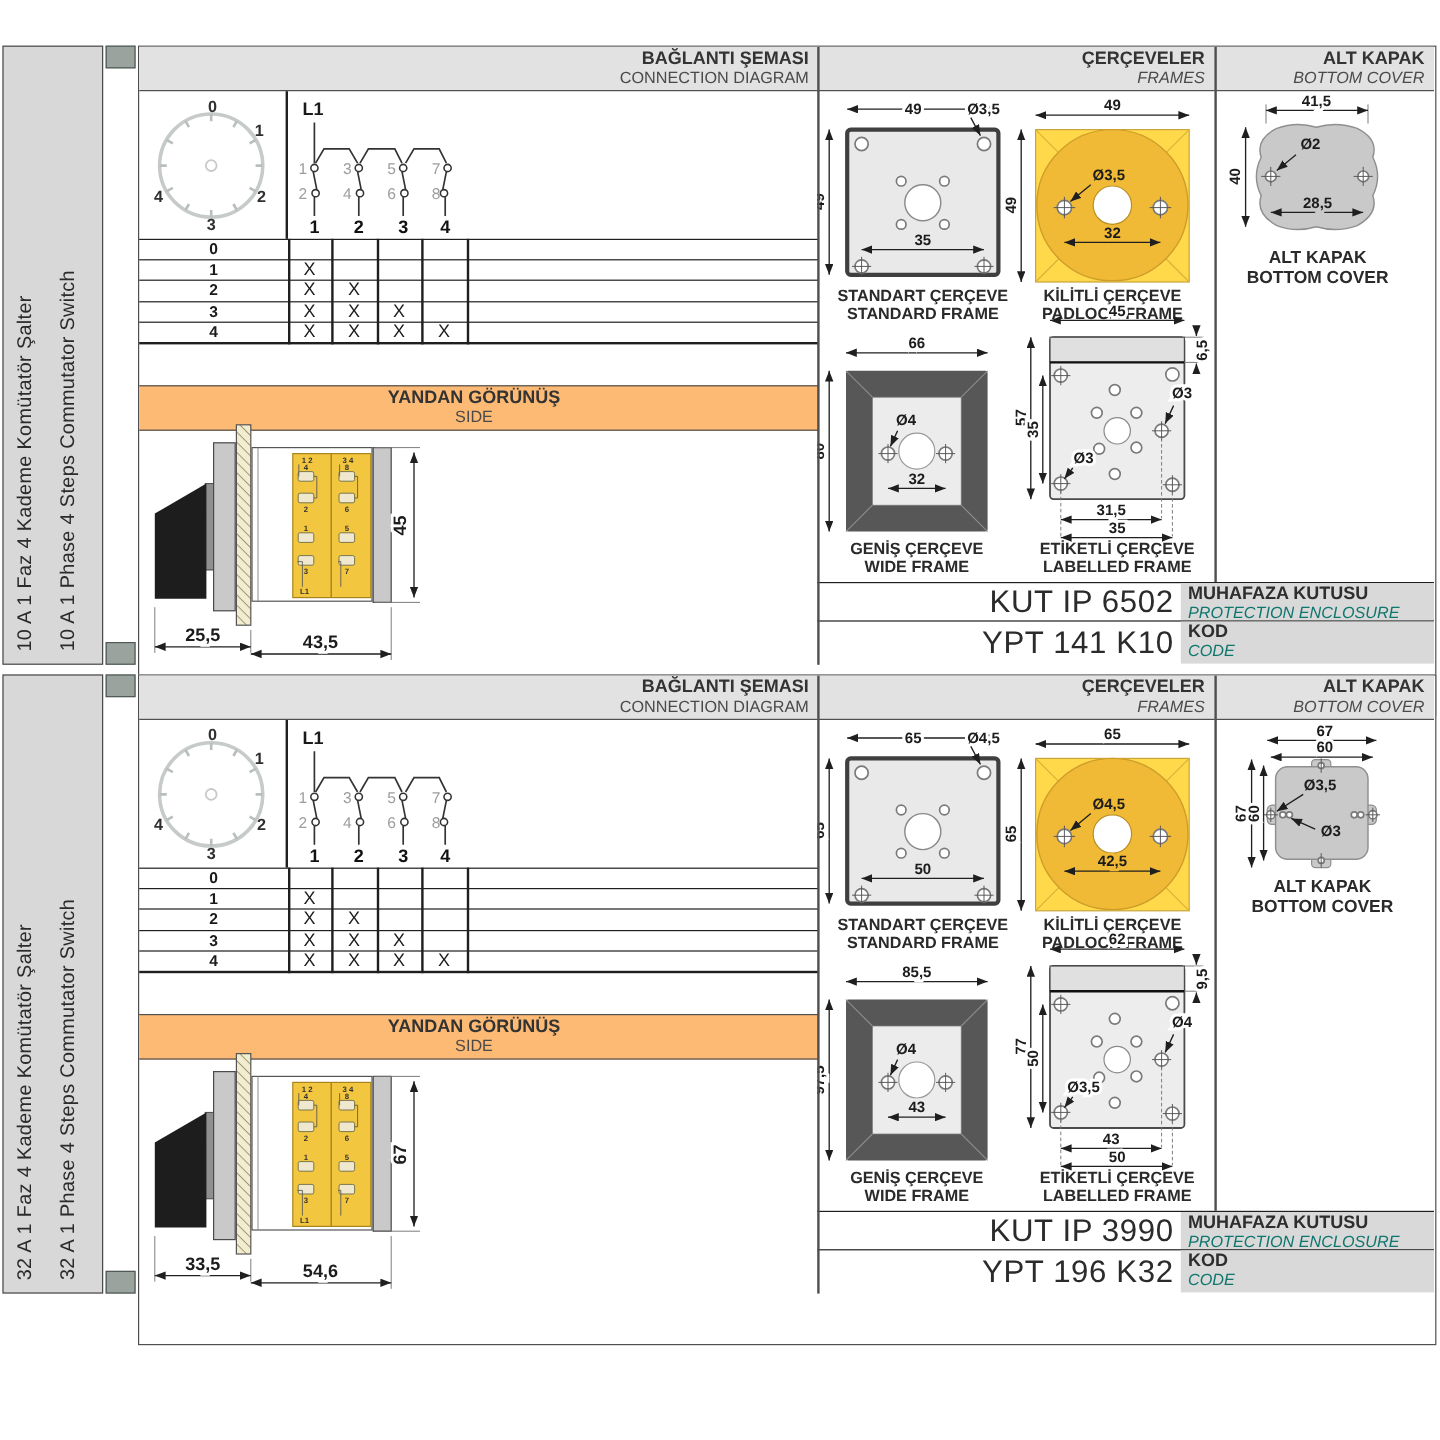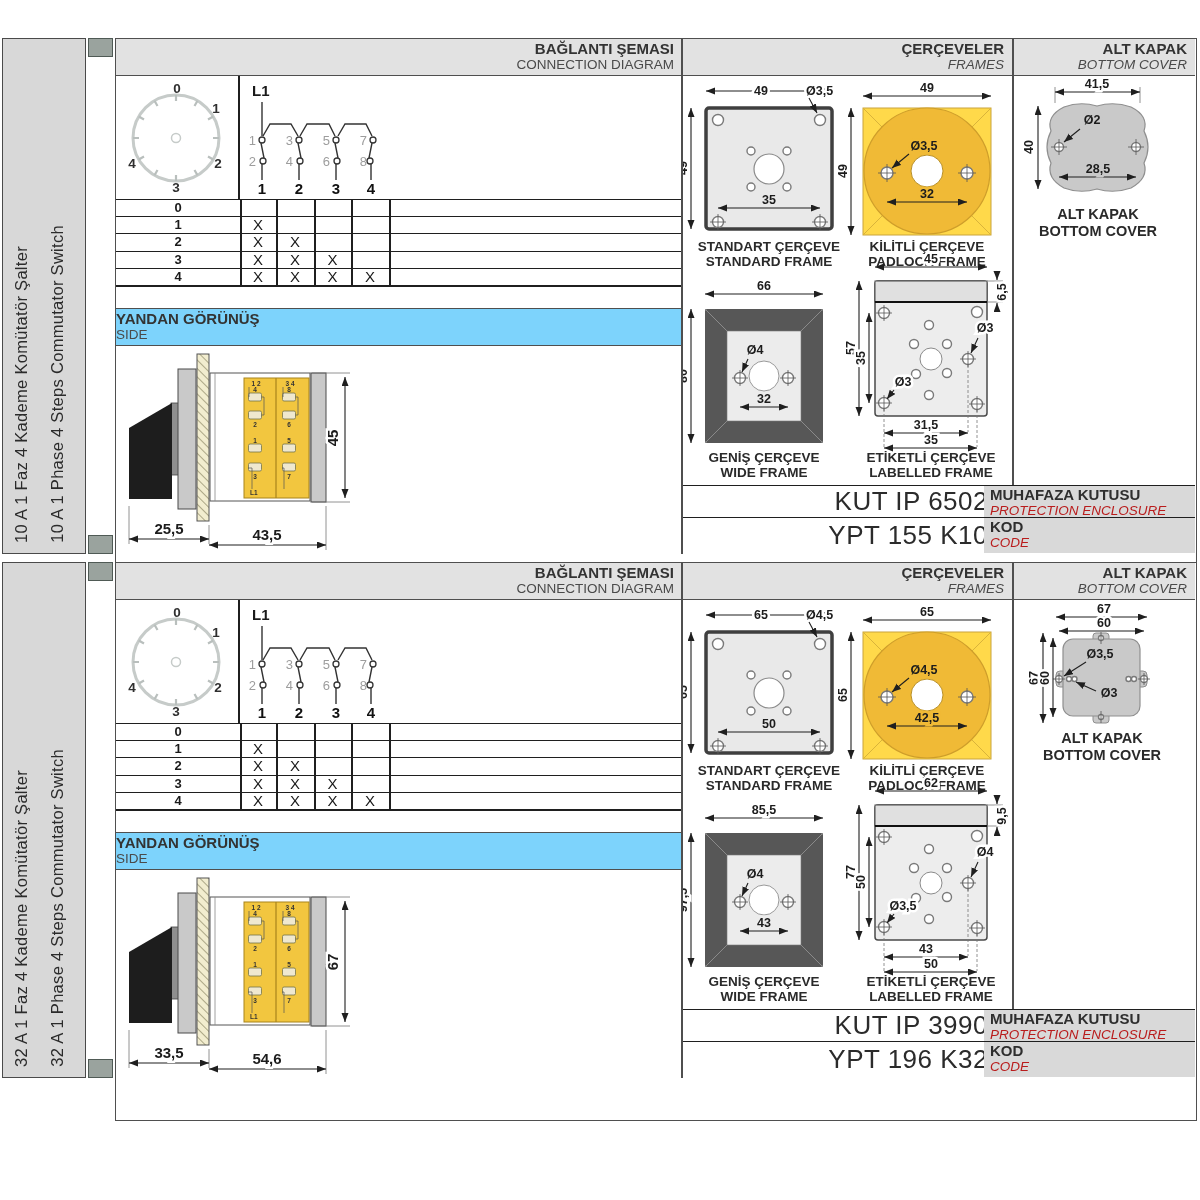--- a/index.html
+++ b/index.html
@@ -8,45 +8,45 @@
   .sidebar{position:absolute;left:2px;top:0;width:84px;height:516px;background:#d8d8d8;border:1px solid #4a4a4a;box-sizing:border-box;}
   .vtext{position:absolute;bottom:10px;writing-mode:vertical-rl;transform:rotate(180deg);font-size:16.5px;color:#2b2b2b;white-space:nowrap;letter-spacing:.3px;}
   .vt1{left:9px;}.vt2{left:45px;}
   .cap{position:absolute;left:88px;width:25px;height:19px;background:#9aa39e;border:1px solid #4f5a55;box-sizing:border-box;}
   .cap.top{top:0;}.cap.bot{top:497px;}
   .content{position:absolute;left:115px;top:0;width:1082px;height:559px;border:1.6px solid #4f4f4f;box-sizing:border-box;background:#fff;text-decoration:underline;}
   .hband{position:absolute;top:0;height:37px;box-sizing:border-box;background:#e2e2e2;border-bottom:1.6px solid #4f4f4f;text-align:right;padding:2px 8px 0 0;}
   .hband .tr{font-weight:bold;font-size:15px;color:#333;line-height:16px;}
   .hband .en{font-size:13.5px;color:#4a4a4a;line-height:15px;}
   .hband .en.it{font-style:italic;}
-  .band2{position:absolute;left:0;top:269px;width:566px;height:38px;background:#7dd3fc;border-top:1.6px solid #4f4f4f;border-bottom:1.6px solid #4f4f4f;box-sizing:border-box;text-align:left;padding:2px 8px 0 0;}
+  .band2{position:absolute;left:0;top:282px;width:566px;height:38px;background:#fdba74;border-top:1.6px solid #4f4f4f;border-bottom:1.6px solid #4f4f4f;box-sizing:border-box;text-align:center;padding:2px 8px 0 0;}
   .band2 .tr{font-weight:bold;font-size:15px;color:#333;line-height:16px;}
   .band2 .en{font-size:13.5px;color:#4a4a4a;line-height:15px;}
   .vline{position:absolute;width:1.6px;background:#4f4f4f;}
   .dialcell{position:absolute;left:0;top:37px;width:122px;height:123px;}
   .conncell{position:absolute;left:124px;top:37px;width:441px;height:123px;}
   .celldiv{position:absolute;left:122px;top:37px;width:1.8px;height:123px;background:#1f1f1f;}
   .trow{position:absolute;left:0;width:566px;height:17.2px;border-top:1.6px solid #1f1f1f;box-sizing:border-box;}
   .tbot{position:absolute;left:0;top:246px;width:566px;height:1.6px;background:#1f1f1f;}
   .tl{position:absolute;left:0;width:124px;text-align:center;font-weight:bold;font-size:13px;line-height:15px;color:#1a1a1a;}
   .tc{position:absolute;text-align:center;font-size:15px;line-height:15px;color:#1a1a1a;}
   .tv{position:absolute;top:160px;height:87.6px;width:1.6px;background:#1f1f1f;}
   .sidesvg{position:absolute;left:0;top:307px;}
   .framesvg{position:absolute;left:565px;top:37px;}
   .coversvg{position:absolute;left:896px;top:37px;}
   .codes{position:absolute;left:565px;top:446px;width:514px;height:69px;border-top:1.8px solid #1f1f1f;box-sizing:border-box;}
   .crow{position:absolute;left:0;width:514px;}
   .crow.r1{top:0;height:31px;}
   .crow.r2{top:31px;height:36px;border-top:1.8px solid #1f1f1f;box-sizing:border-box;}
-  .cval{position:absolute;left:12px;width:295px;text-align:right;font-size:26px;color:#2b2b2b;letter-spacing:.5px;}
+  .cval{position:absolute;left:2px;width:295px;text-align:right;font-size:26px;color:#2b2b2b;letter-spacing:.5px;}
   .r1 .cval{line-height:30px;}
   .r2 .cval{line-height:34px;}
   .cdesc{position:absolute;left:303px;width:211px;height:100%;background:#d9d9d9;box-sizing:border-box;padding:1px 0 0 6px;}
   .cdesc .tr{font-weight:bold;font-size:15px;color:#2e2e2e;line-height:16px;}
-  .cdesc .en{font-style:italic;font-size:13.5px;color:#b91c1c;line-height:15px;}
+  .cdesc .en{font-style:italic;font-size:13.5px;color:#0f766e;line-height:15px;}
   svg text{font-family:"Liberation Sans",sans-serif;}
   .dim{font-size:12.5px;font-weight:bold;fill:#1c1c1c;text-anchor:middle;}
   .dimL{font-size:15px;font-weight:bold;fill:#1c1c1c;text-anchor:middle;}
   .hw{paint-order:stroke;stroke:#fff;stroke-width:5px;}
   .hy{paint-order:stroke;stroke:#f0ba36;stroke-width:5px;}
   .hg{paint-order:stroke;stroke:#e9e9e9;stroke-width:5px;}
   .he{paint-order:stroke;stroke:#ececec;stroke-width:5px;}
   .hc{paint-order:stroke;stroke:#c9c9c9;stroke-width:5px;}
   .flbl{font-size:13.5px;font-weight:bold;fill:#2a2a2a;text-anchor:middle;}
   .flbl2{font-size:14.5px;font-weight:bold;fill:#2a2a2a;text-anchor:middle;}
@@ -363,21 +363,21 @@
 
     <div class="codes">
       <div class="crow r1">
         <div class="cval">KUT IP 6502</div>
         <div class="cdesc">
           <div class="tr">MUHAFAZA KUTUSU</div>
           <div class="en">PROTECTION ENCLOSURE</div>
         </div>
       </div>
       <div class="crow r2">
-        <div class="cval">YPT 155 K10</div>
+        <div class="cval">YPT 141 K10</div>
         <div class="cdesc">
           <div class="tr">KOD</div>
           <div class="en">CODE</div>
         </div>
       </div>
     </div>
 
     <div class="vline" style="left:565px;top:0;height:515px"></div>
     <div class="vline" style="left:896px;top:0;height:446px"></div>
   </div>

